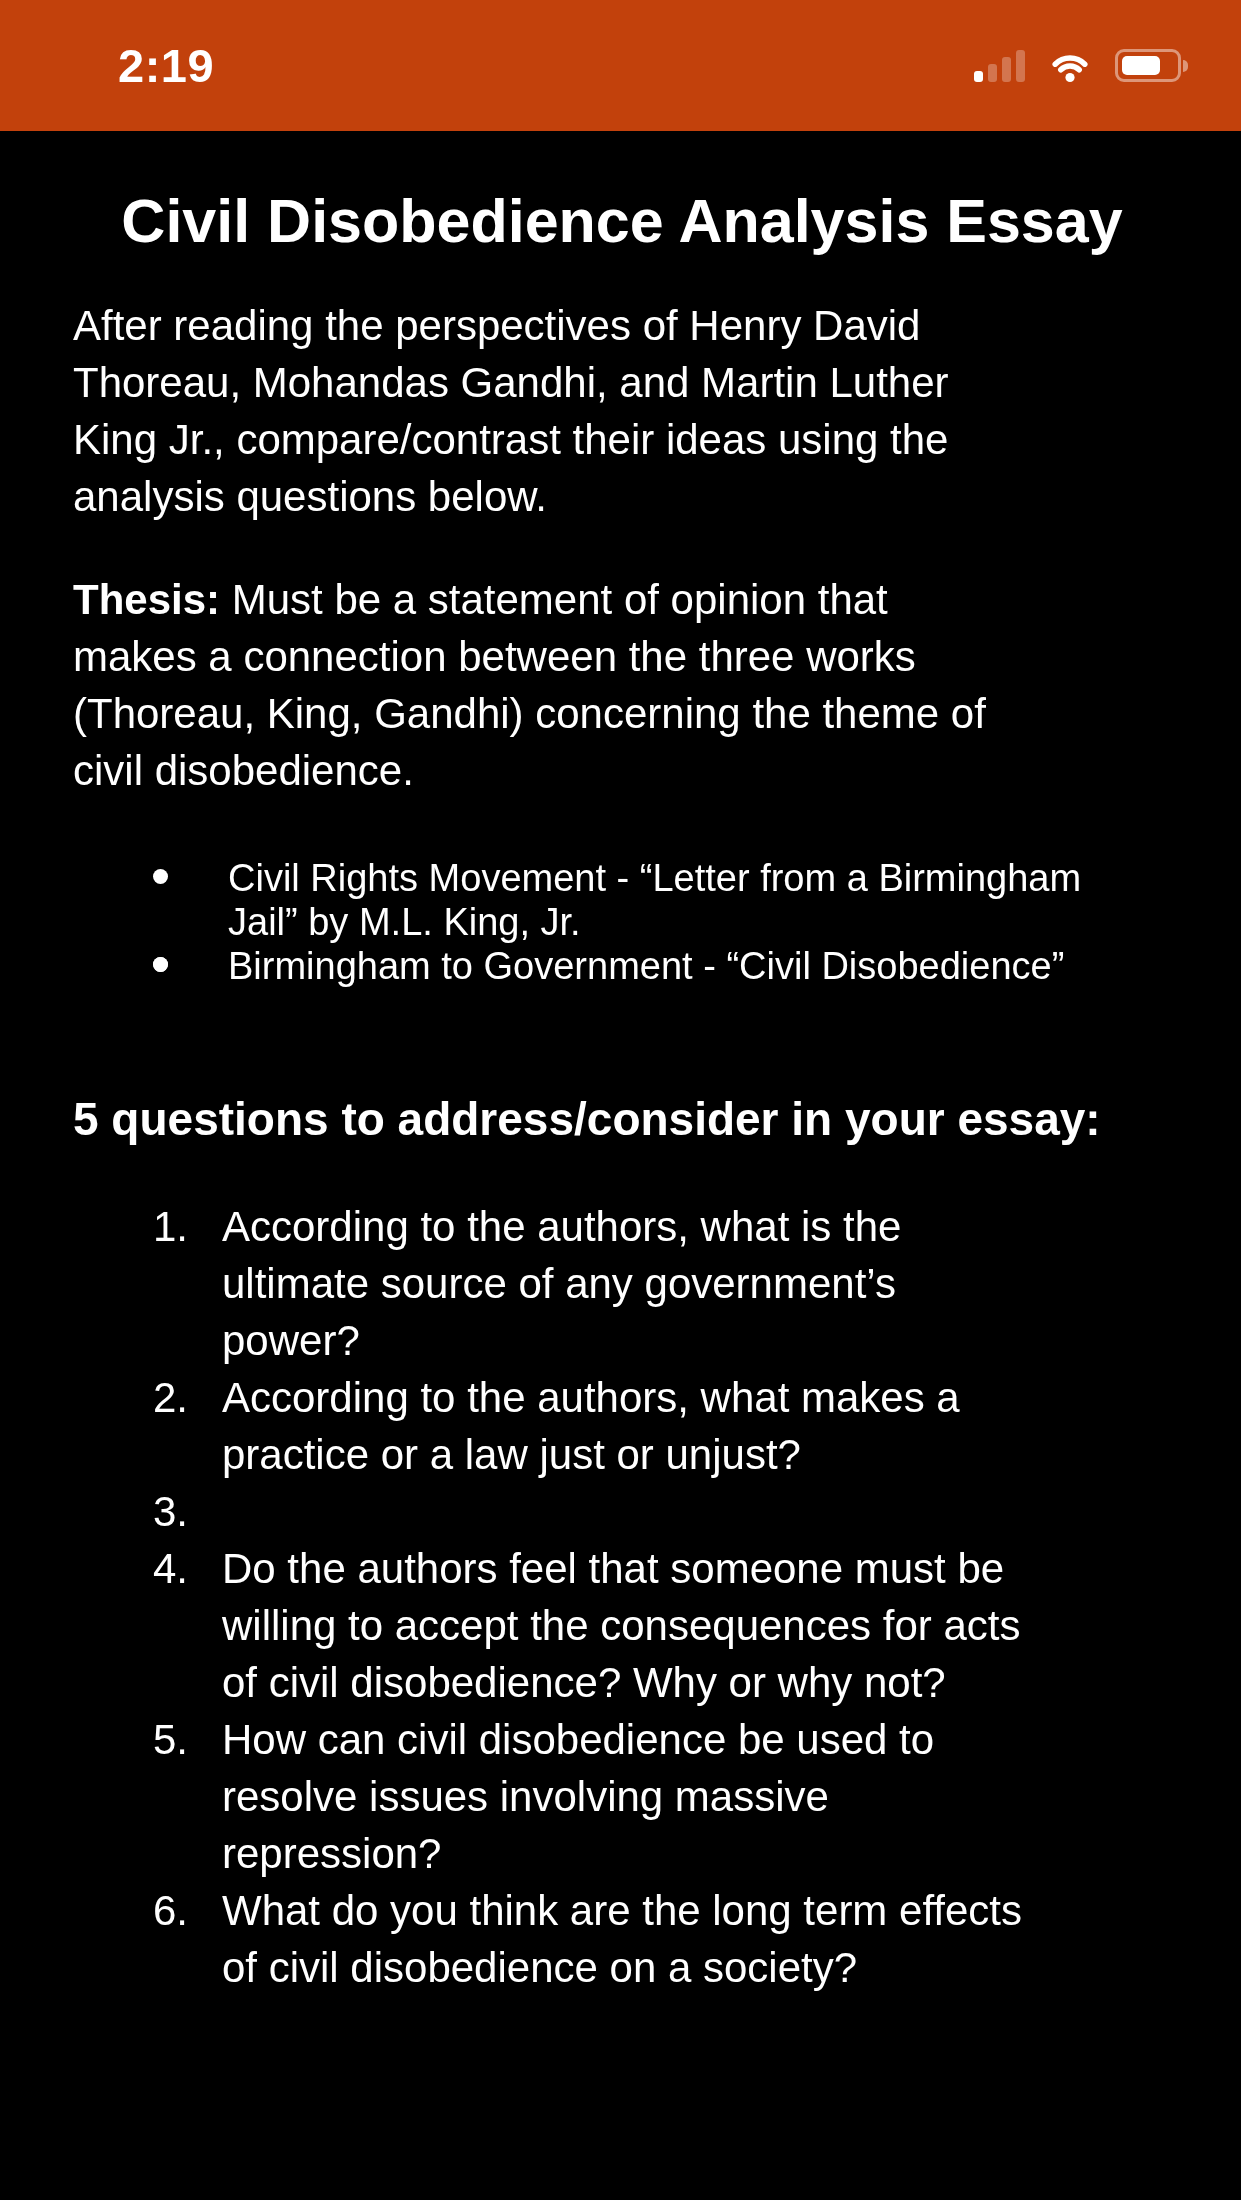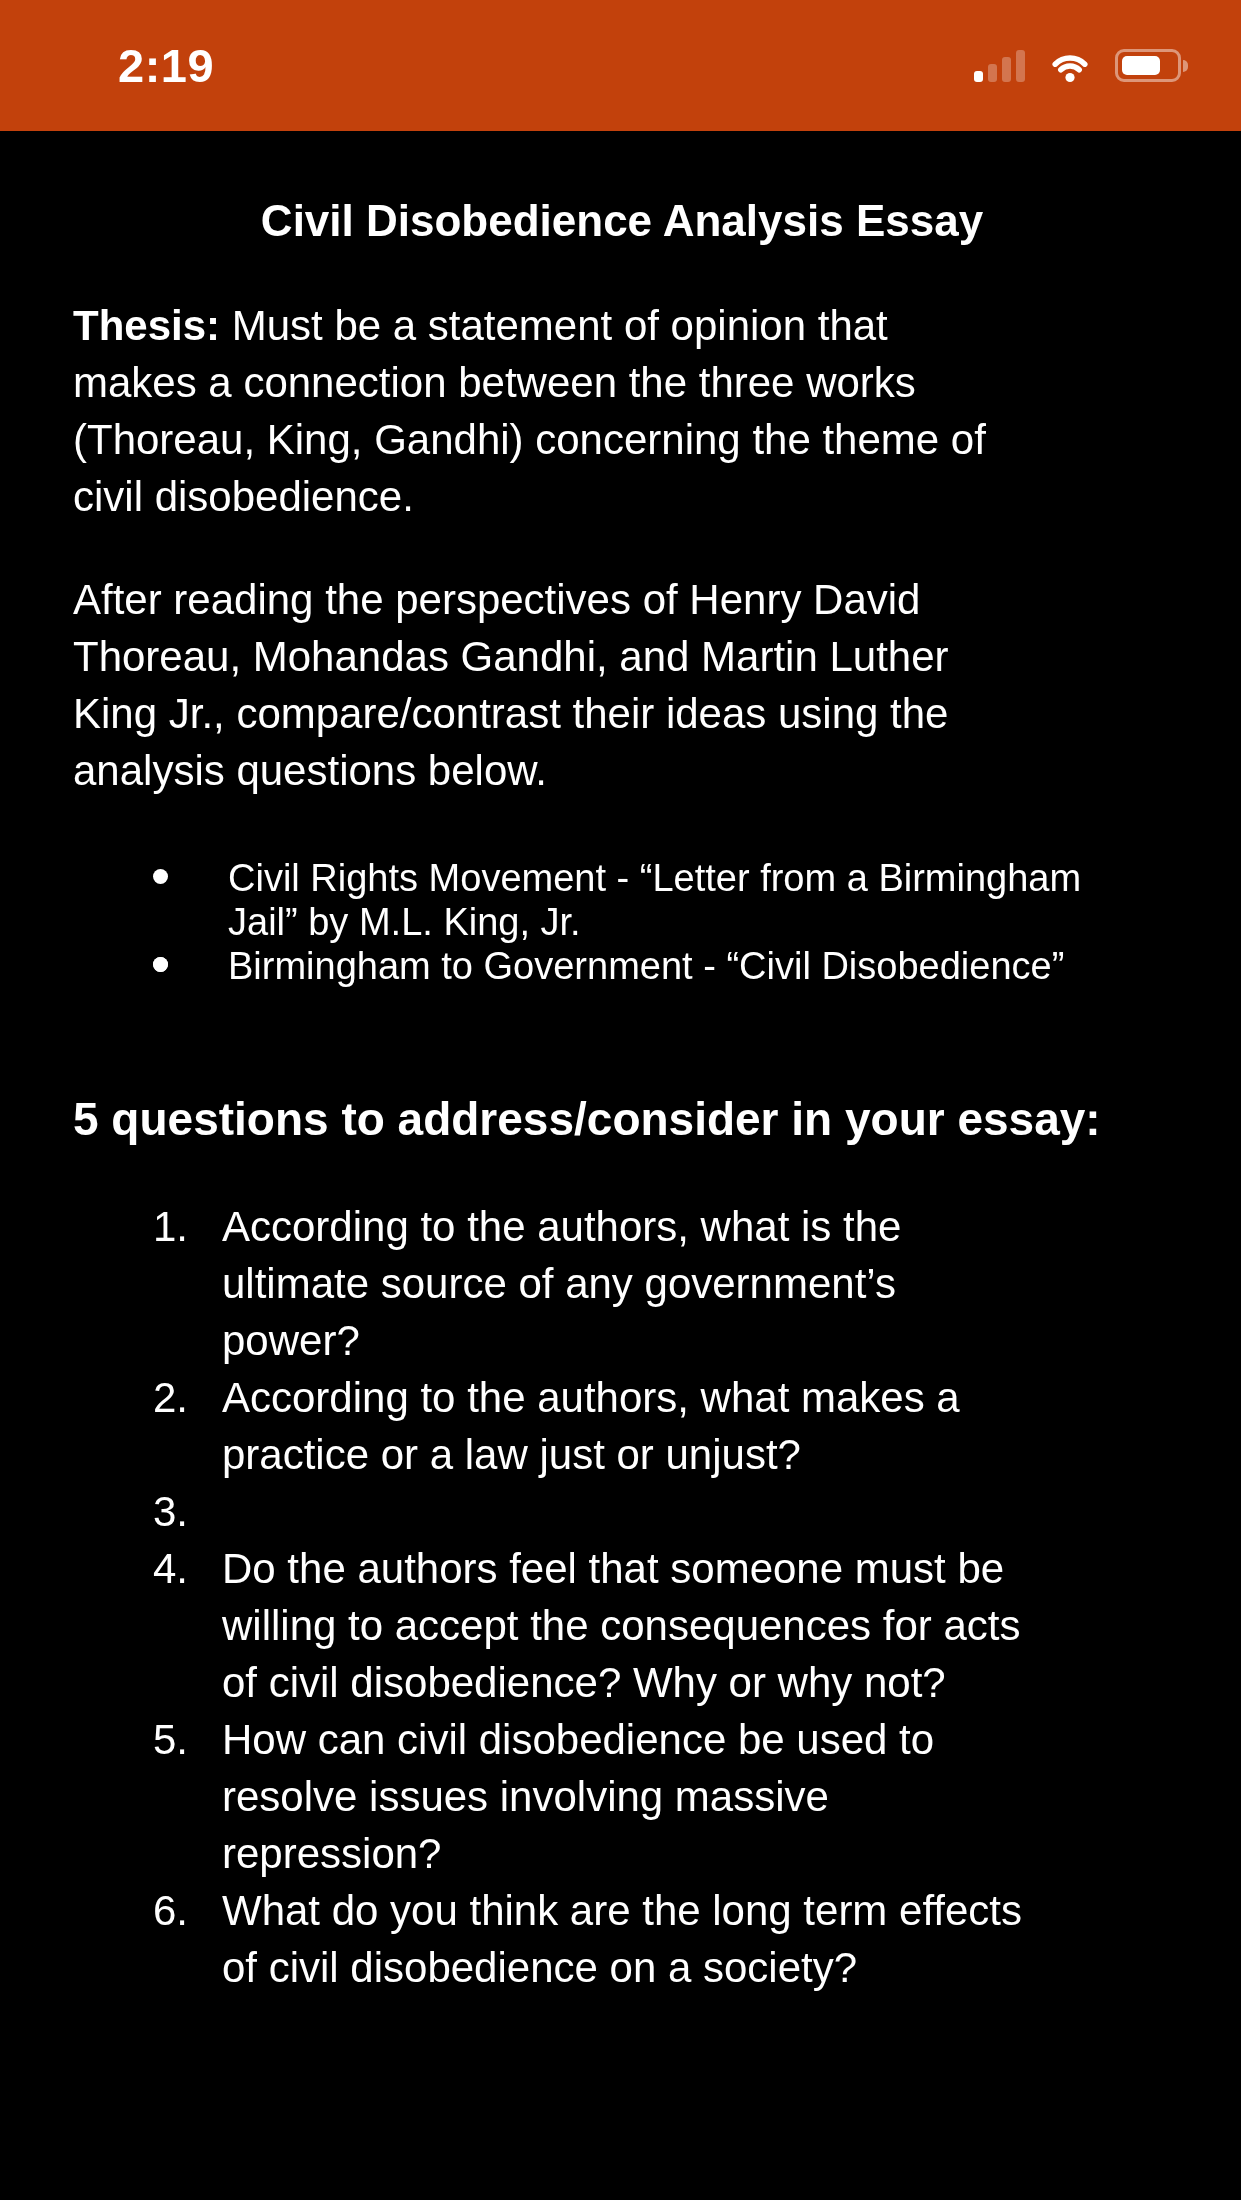--- a/index.html
+++ b/index.html
@@ -37,21 +37,21 @@
   .battery { position:relative; width:60px; height:27px; border:3px solid rgba(255,255,255,.45); border-radius:9px; }
   .battery .fill { position:absolute; left:4px; top:4px; bottom:4px; width:38px; background:#fff; border-radius:5px; }
   .battery .tip { position:absolute; right:-10px; top:50%; transform:translateY(-50%);
     width:5px; height:12px; background:rgba(255,255,255,.45); border-radius:0 5px 5px 0; }
 
   
   .doc { padding:0 70px 0 73px; }
 
   .doc-title {
     margin:60px 0 0;
-    font-size:44px;
+    font-size:61px;
     line-height:60px;
     font-weight:700;
     text-align:center;
   }
 
   .para {
     margin:46px 0 0;
     font-size:42px;
     line-height:57px;
     font-weight:400;
@@ -112,29 +112,29 @@
     <span class="battery">
       <span class="fill"></span>
       <span class="tip"></span>
     </span>
   </span>
 </header>
 
 <main class="doc">
   <h1 class="doc-title">Civil Disobedience Analysis Essay</h1>
 
+  <p class="para pre">After reading the perspectives of Henry David
+Thoreau, Mohandas Gandhi, and Martin Luther
+King Jr., compare/contrast their ideas using the
+analysis questions below.</p>
+
   <p class="para"><span class="bold">Thesis:</span> <span class="pre">Must be a statement of opinion that
 makes a connection between the three works
 (Thoreau, King, Gandhi) concerning the theme of
 civil disobedience.</span></p>
-
-  <p class="para pre">After reading the perspectives of Henry David
-Thoreau, Mohandas Gandhi, and Martin Luther
-King Jr., compare/contrast their ideas using the
-analysis questions below.</p>
 
   <ul class="sources">
     <li>
       <span class="dot"></span>
       <span class="pre">Civil Rights Movement - “Letter from a Birmingham
 Jail” by M.L. King, Jr.</span>
     </li>
     <li>
       <span class="dot"></span>
     </li>

